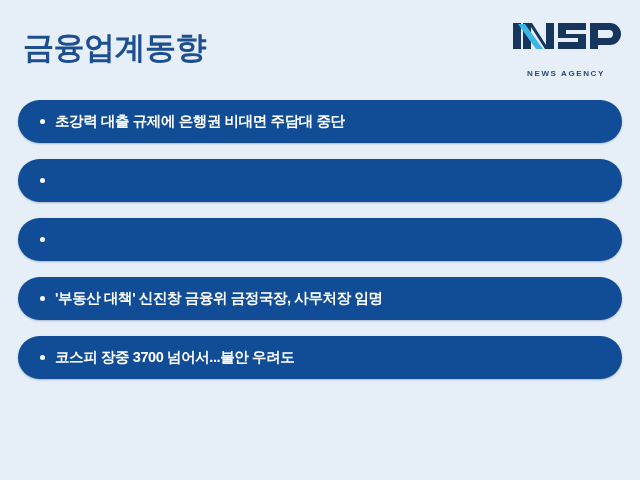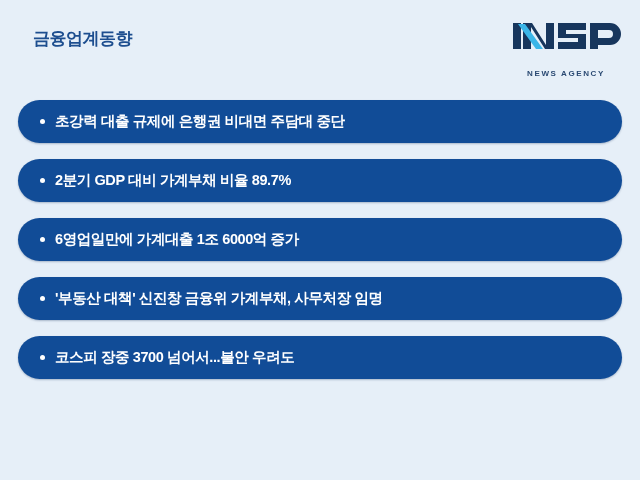--- a/index.html
+++ b/index.html
@@ -26,23 +26,23 @@
   .header {
     position: absolute;
     top: 0;
     left: 0;
     width: 640px;
     height: 92px;
   }
 
   .page-title {
     position: absolute;
-    left: 33px;
+    left: 23px;
     top: 27px;
-    font-size: 17px;
+    font-size: 31px;
     font-weight: bold;
     letter-spacing: -0.5px;
     color: #1d4e8f;
     white-space: nowrap;
     text-align: right;
   }
 
   
   .logo {
     position: absolute;
@@ -137,31 +137,29 @@
 
   <div class="bars">
 
     <div class="bar">
       <span class="bar-dot"></span>
       <span class="bar-text">초강력 대출 규제에 은행권 비대면 주담대 중단</span>
     </div>
 
     <div class="bar">
       <span class="bar-dot"></span>
-      <span class="bar-text">2분기 GDP 대비 가계부채 비율 89.7%</span>
     </div>
 
     <div class="bar">
       <span class="bar-dot"></span>
-      <span class="bar-text">6영업일만에 가계대출 1조 6000억 증가</span>
     </div>
 
     <div class="bar">
       <span class="bar-dot"></span>
-      <span class="bar-text">'부동산 대책' 신진창 금융위 가계부채, 사무처장 임명</span>
+      <span class="bar-text">'부동산 대책' 신진창 금융위 금정국장, 사무처장 임명</span>
     </div>
 
     <div class="bar">
       <span class="bar-dot"></span>
       <span class="bar-text">코스피 장중 3700 넘어서...불안 우려도</span>
     </div>
 
   </div>
 </div>
 

